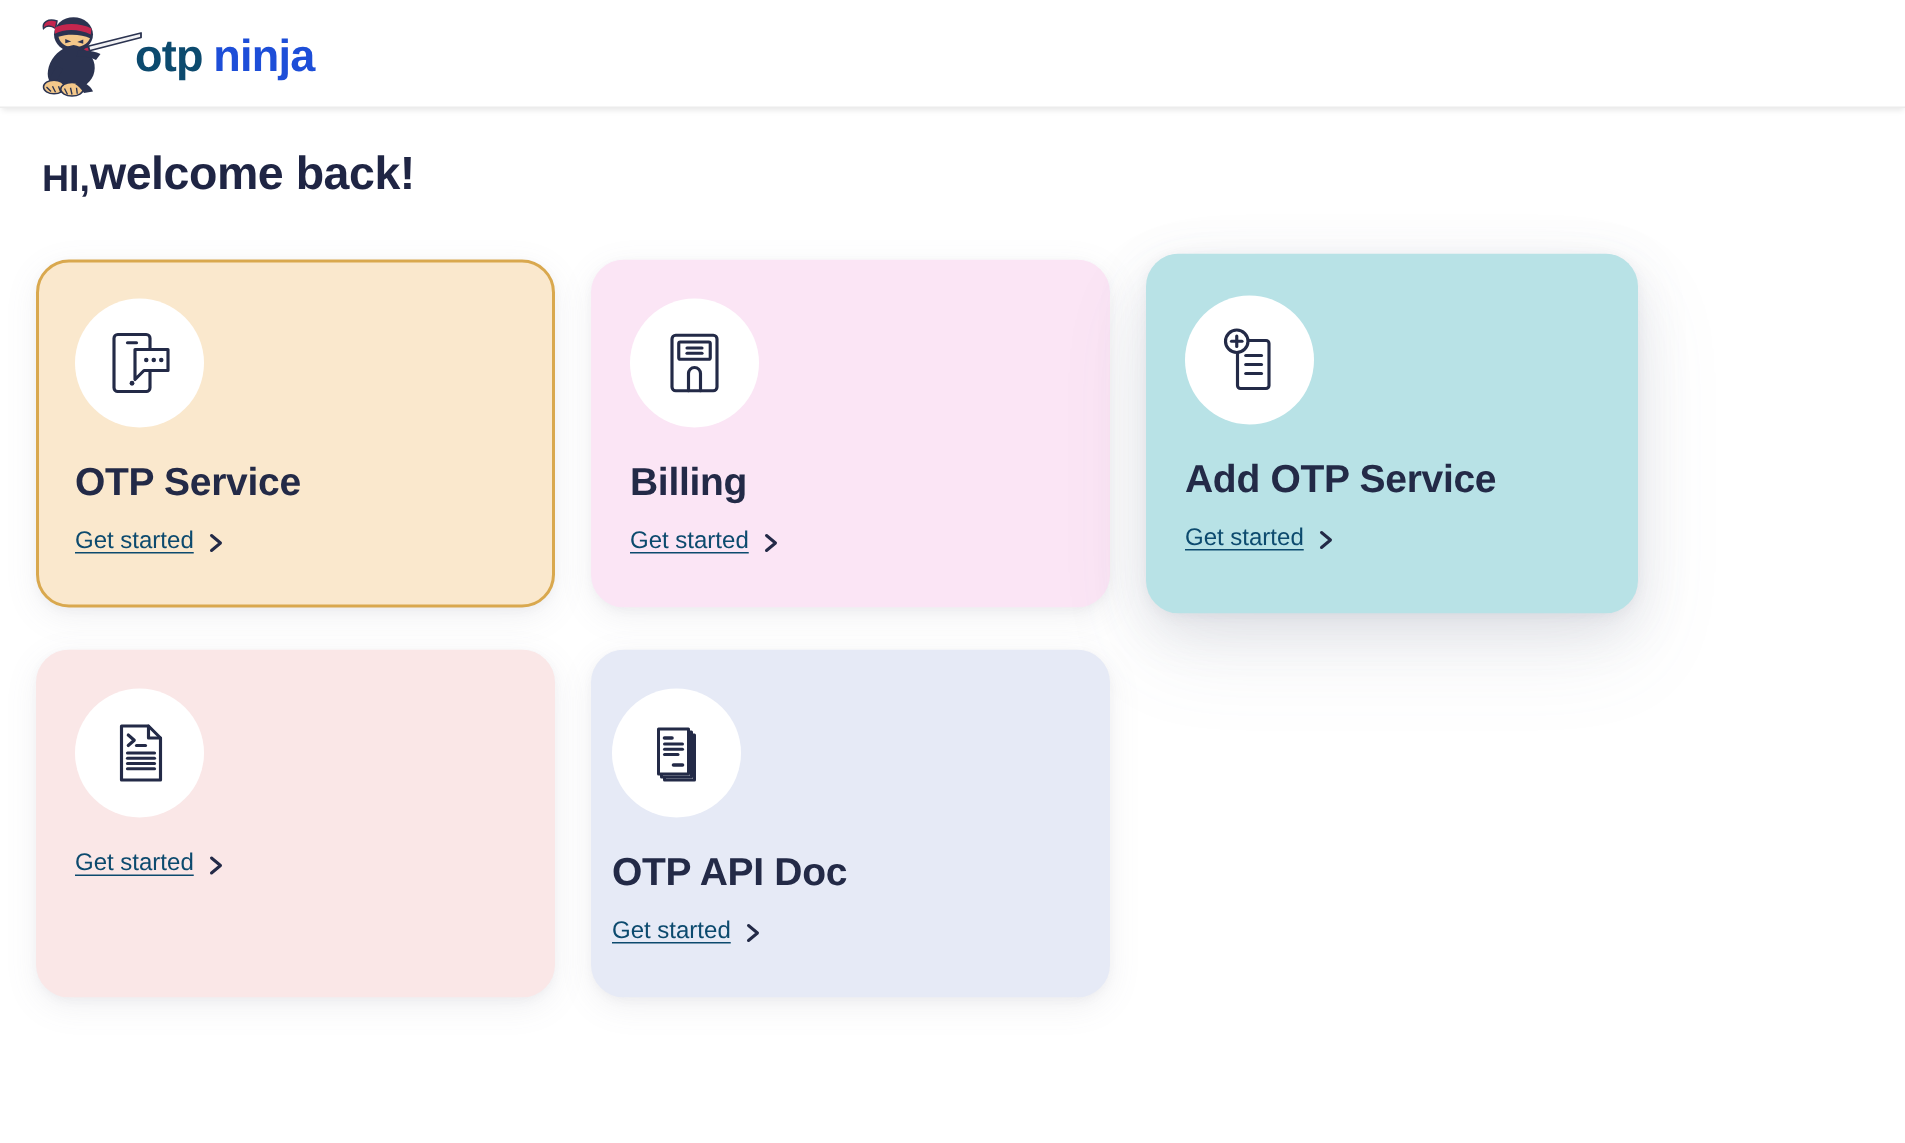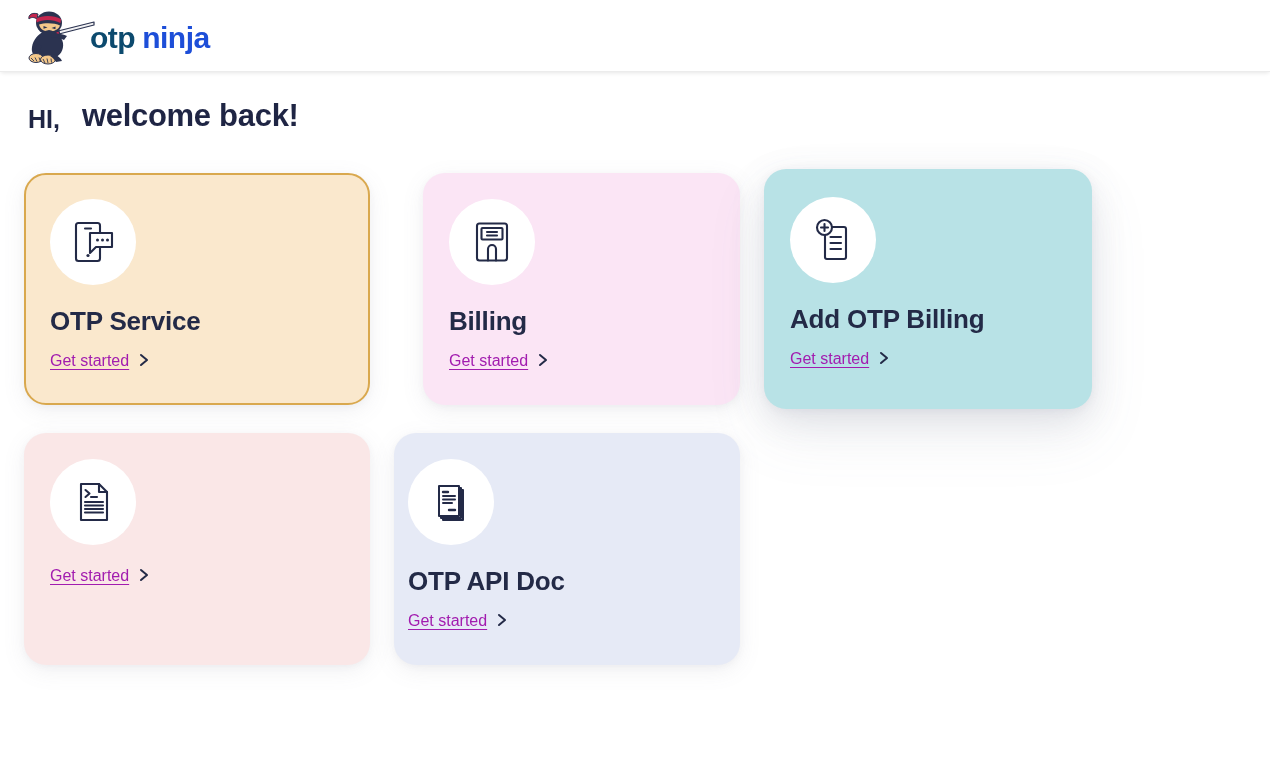--- a/index.html
+++ b/index.html
@@ -75,21 +75,21 @@
     font-size: 25px;
     font-weight: 700;
     letter-spacing: 0px;
     color: #1f2544;
   }
   .welcome .msg {
     font-size: 31px;
     font-weight: 700;
     letter-spacing: -0.3px;
     color: #1f2544;
-    margin-left: 22px;
+    margin-left: 0;
   }
 
   
   .card-grid {
     margin: 39px 0 0 24px;
     display: grid;
     grid-template-columns: 346px 346px 346px;
     column-gap: 22px;
     row-gap: 46px;
     width: 1060px;
@@ -138,23 +138,23 @@
     font-size: 26px;
     font-weight: 700;
     color: #232a47;
     letter-spacing: -0.2px;
     line-height: 1.1;
     margin-bottom: 16px;
   }
 
   .tile-cta {
     display: inline-flex;
-    align-items: flex-start;
+    align-items: flex-end;
     gap: 9px;
-    color: #a21caf;
+    color: #0c4a6e;
     font-size: 16px;
     font-weight: 400;
     cursor: pointer;
     width: max-content;
   }
   .tile-cta .cta-text {
     text-decoration: underline;
     text-underline-offset: 3px;
     text-decoration-thickness: 1px;
   }
@@ -232,21 +232,21 @@
       <div class="tile-cta">
         <span class="cta-text">Get started</span>
         <span class="cta-chevron">
           <svg width="12" height="16" viewBox="0 0 12 16" fill="none" stroke="#232a47" stroke-width="2" stroke-linecap="round" stroke-linejoin="round">
               <polyline points="3,3 9,8 3,13"></polyline>
             </svg>
         </span>
       </div>
     </div>
 
-    <div class="tile" style="background: rgb(251, 229, 245); margin-left: 29px;">
+    <div class="tile" style="background: rgb(251, 229, 245);">
       <div class="tile-icon-wrap">
         <svg width="48" height="48" viewBox="0 0 48 48" fill="none" stroke="#232a47" stroke-width="2.1" stroke-linecap="round" stroke-linejoin="round" aria-hidden="true">
           <rect x="9" y="5.5" width="30" height="37" rx="2.5"></rect>
           <rect x="13.5" y="10" width="21" height="11.5" rx="1"></rect>
           <line x1="19" y1="14" x2="29" y2="14"></line>
           <line x1="19" y1="17.5" x2="29" y2="17.5"></line>
           <path d="M20 42.5 V31 a4 4 0 0 1 8 0 V42.5"></path>
         </svg>
       </div>
       <div class="tile-title">Billing</div>
@@ -265,21 +265,21 @@
         <svg width="50" height="50" viewBox="0 0 50 50" fill="none" stroke="#232a47" stroke-width="2.1" stroke-linecap="round" stroke-linejoin="round" aria-hidden="true">
           <path d="M17 12 H36 a2 2 0 0 1 2 2 V42 a2 2 0 0 1 -2 2 H19 a2 2 0 0 1 -2 -2 V12 Z" fill="#ffffff"></path>
           <line x1="22.5" y1="22" x2="33" y2="22"></line>
           <line x1="22.5" y1="28" x2="33" y2="28"></line>
           <line x1="22.5" y1="34" x2="33" y2="34"></line>
           <circle cx="16.5" cy="12.5" r="7.5" fill="#ffffff"></circle>
           <line x1="16.5" y1="9" x2="16.5" y2="16"></line>
           <line x1="13" y1="12.5" x2="20" y2="12.5"></line>
         </svg>
       </div>
-      <div class="tile-title">Add OTP Billing</div>
+      <div class="tile-title">Add OTP Service</div>
       <div class="tile-cta">
         <span class="cta-text">Get started</span>
         <span class="cta-chevron">
           <svg width="12" height="16" viewBox="0 0 12 16" fill="none" stroke="#232a47" stroke-width="2" stroke-linecap="round" stroke-linejoin="round">
               <polyline points="3,3 9,8 3,13"></polyline>
             </svg>
         </span>
       </div>
     </div>
 

